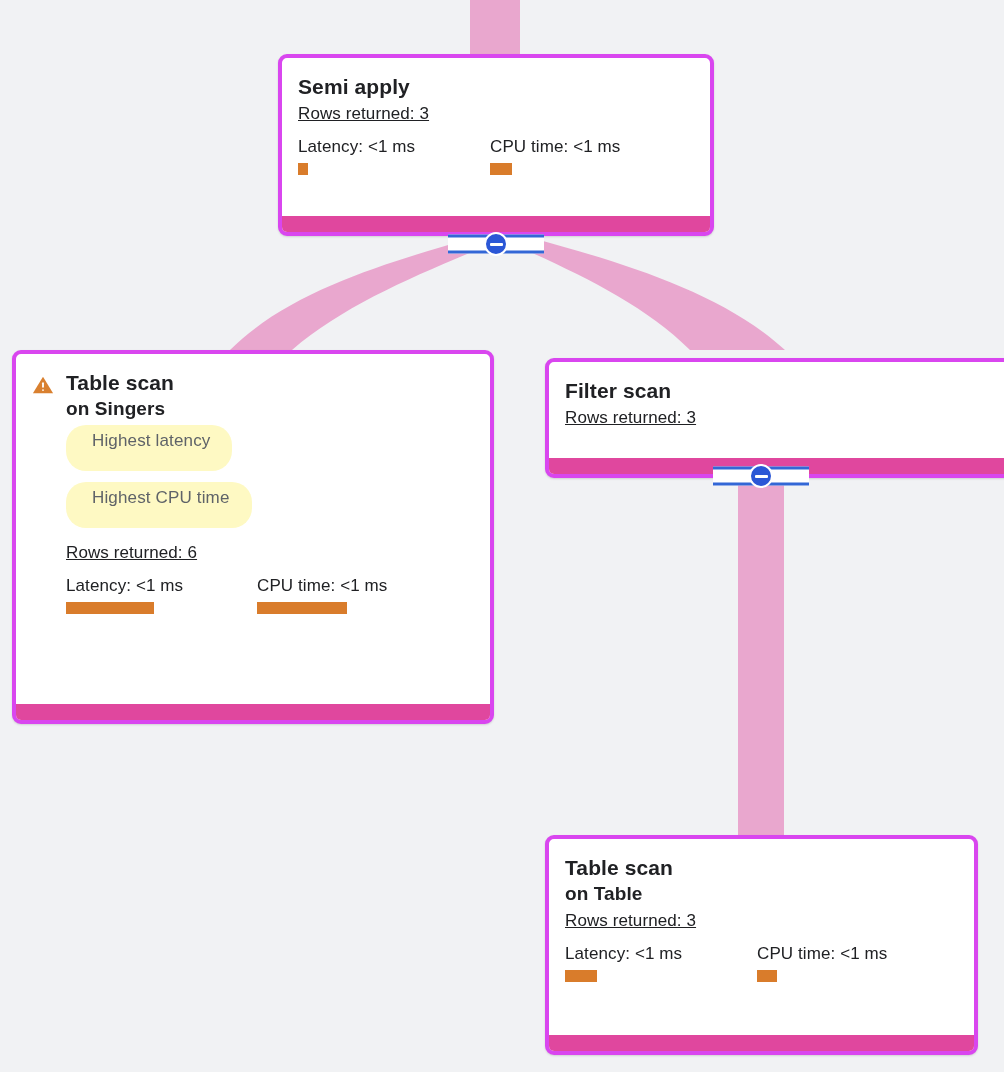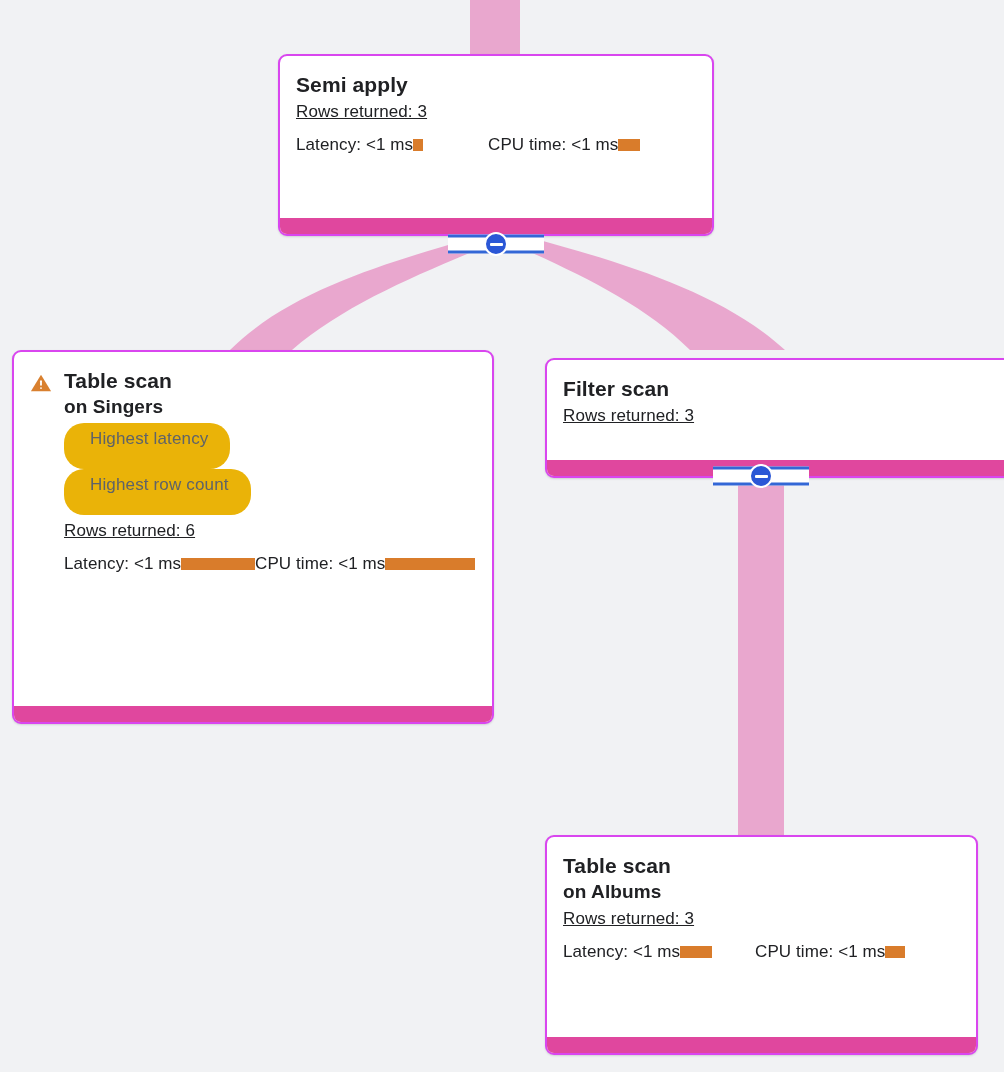--- a/index.html
+++ b/index.html
@@ -23,21 +23,21 @@
   .edges {
     position: absolute;
     left: 0; top: 0;
     width: 1004px;
     height: 1072px;
     pointer-events: none;
   }
   .node {
     position: absolute;
     background: #ffffff;
-    border: 2px solid #d946ef;
+    border: 4px solid #d946ef;
     border-radius: 9px;
     box-sizing: border-box;
     overflow: hidden;
     box-shadow: 0 1px 2px rgba(60,64,67,0.18);
   }
   .node-body {
     padding: 16px 16px 14px 16px;
     position: relative;
   }
   .node-footer-bar {
@@ -81,36 +81,36 @@
     color: #202124;
     line-height: 27px;
     letter-spacing: 0.1px;
     text-decoration: underline;
   }
   .pill-list {
     margin: 3px 0 2px 0;
   }
   .pill {
     display: block;
-    background: #eab308;
+    background: #fef9c3;
     color: #5f6368;
     font-size: 17px;
     border-radius: 20px;
     padding: 6px 22px 20px 26px;
-    margin-bottom: 0;
+    margin-bottom: 11px;
     width: max-content;
     letter-spacing: 0.15px;
   }
   .metrics {
     display: flex;
     margin-top: 9px;
   }
   .metric {
     display: flex;
-    flex-direction: row;
+    flex-direction: column;
   }
   .metric-label {
     font-size: 17px;
     color: #202124;
     line-height: 22px;
     letter-spacing: 0.1px;
     white-space: nowrap;
   }
   .metric-bar {
     height: 12px;
@@ -205,21 +205,21 @@
         <svg class="warn-icon" viewBox="0 0 24 24">
           <path d="M12 3 L23 21 L1 21 Z" fill="#d9802f"></path>
           <rect x="11" y="9" width="2" height="6" rx="1" fill="#ffffff"></rect>
           <rect x="11" y="16.5" width="2" height="2" rx="1" fill="#ffffff"></rect>
         </svg>
         <div>
           <div class="node-title">Table scan</div>
           <div class="node-sub">on Singers</div>
           <div class="pill-list">
             <span class="pill">Highest latency</span>
-            <span class="pill">Highest row count</span>
+            <span class="pill">Highest CPU time</span>
           </div>
           <div class="node-meta">Rows returned: 6</div>
           <div class="metrics">
             <div class="metric" style="width:191px;">
               <div class="metric-label">Latency: &lt;1 ms</div>
               <div class="metric-bar" style="width:88px;"></div>
             </div>
             <div class="metric">
               <div class="metric-label">CPU time: &lt;1 ms</div>
               <div class="metric-bar" style="width:90px;"></div>
@@ -242,21 +242,21 @@
   <div class="collapse-badge" style="left:713px; top:463px; width:96px;">
     <div class="badge-line"></div>
     <div class="badge-circle">
       <div class="badge-minus"></div>
     </div>
   </div>
 
   <div class="node" style="left:545px; top:835px; width:433px; height:220px;">
     <div class="node-body">
       <div class="node-title">Table scan</div>
-      <div class="node-sub">on Albums</div>
+      <div class="node-sub">on Table</div>
       <div class="node-meta">Rows returned: 3</div>
       <div class="metrics">
         <div class="metric" style="width:192px;">
           <div class="metric-label">Latency: &lt;1 ms</div>
           <div class="metric-bar" style="width:32px;"></div>
         </div>
         <div class="metric">
           <div class="metric-label">CPU time: &lt;1 ms</div>
           <div class="metric-bar" style="width:20px;"></div>
         </div>

